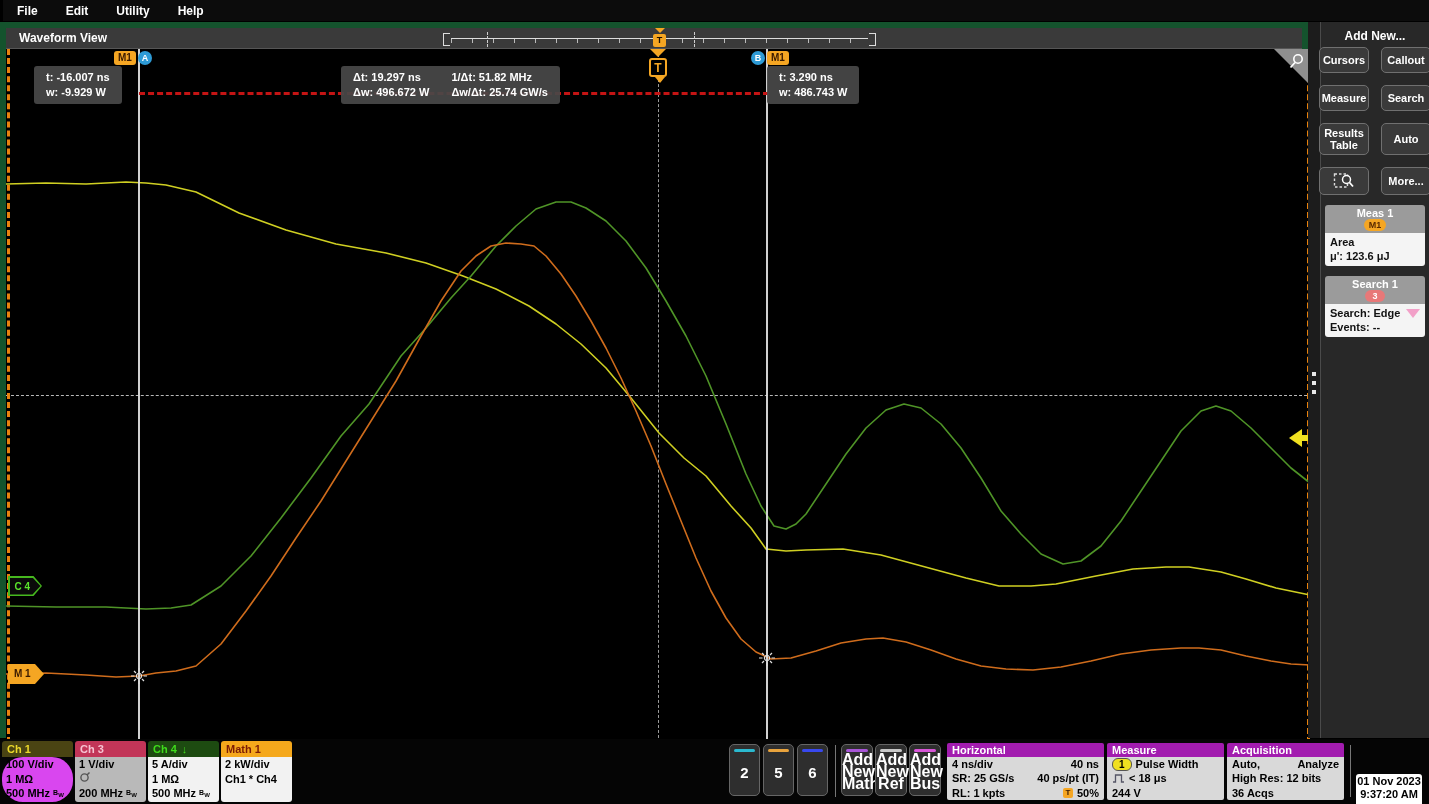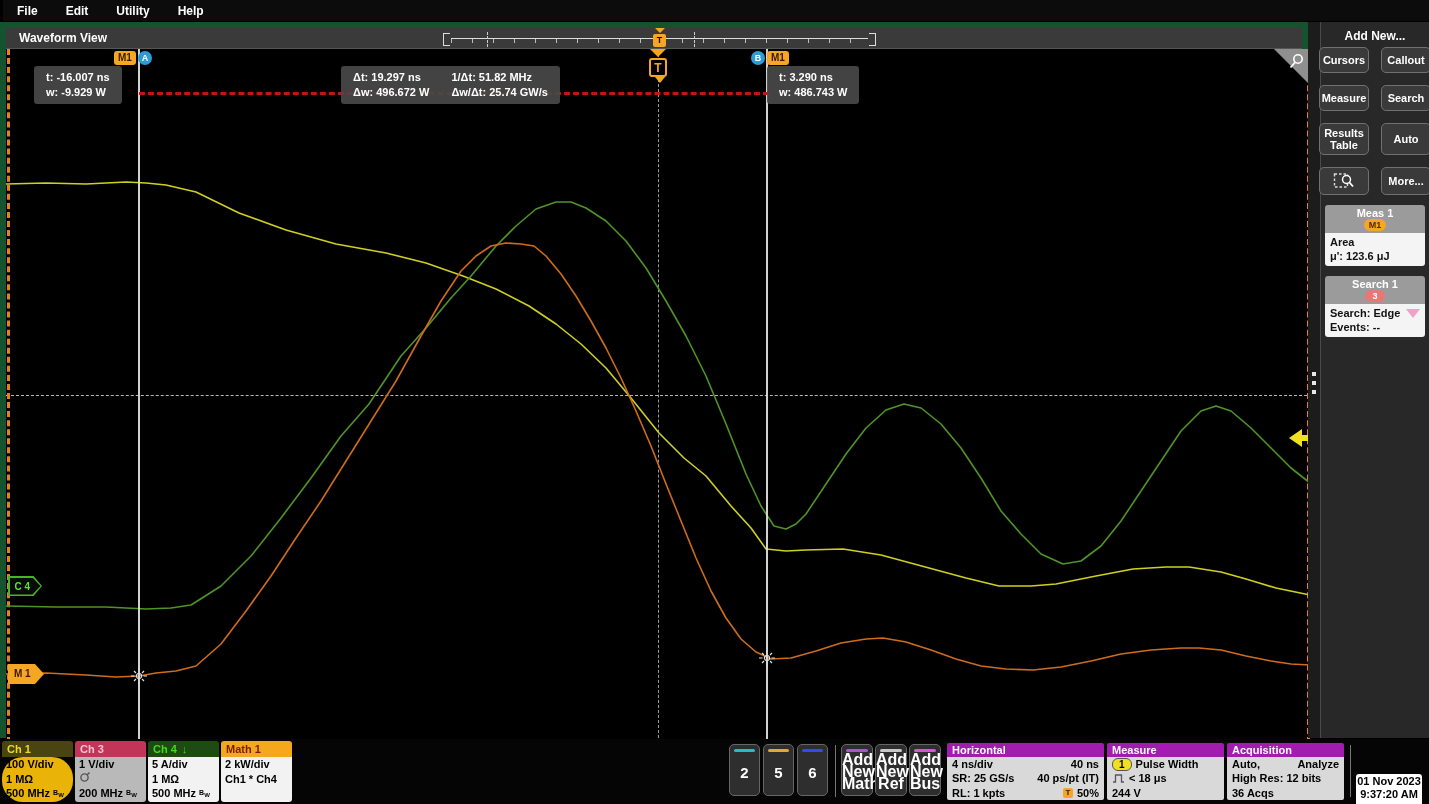--- a/index.html
+++ b/index.html
@@ -289,21 +289,21 @@
     </div>
   </div>
 </div>
 
 <div class="bottom-bar">
 
   <div class="chbadge" style="left:2px">
     <div class="hd" style="background: rgb(74, 68, 19);">
       <span style="color: rgb(236, 217, 43);">Ch 1</span>
     </div>
-    <div class="bd" style="background: #eab308; border-radius: 21px;">
+    <div class="bd" style="background: #d946ef; border-radius: 21px;">
       <div>100 V/div</div>
       <div>1 MΩ</div>
       <div><span>500 MHz</span> <span class="bw">B<sub>W</sub></span></div>
     </div>
   </div>
 
   <div class="chbadge" style="left:75px">
     <div class="hd" style="background: rgb(194, 53, 88);">
       <span style="color: rgb(246, 195, 210);">Ch 3</span>
     </div>

